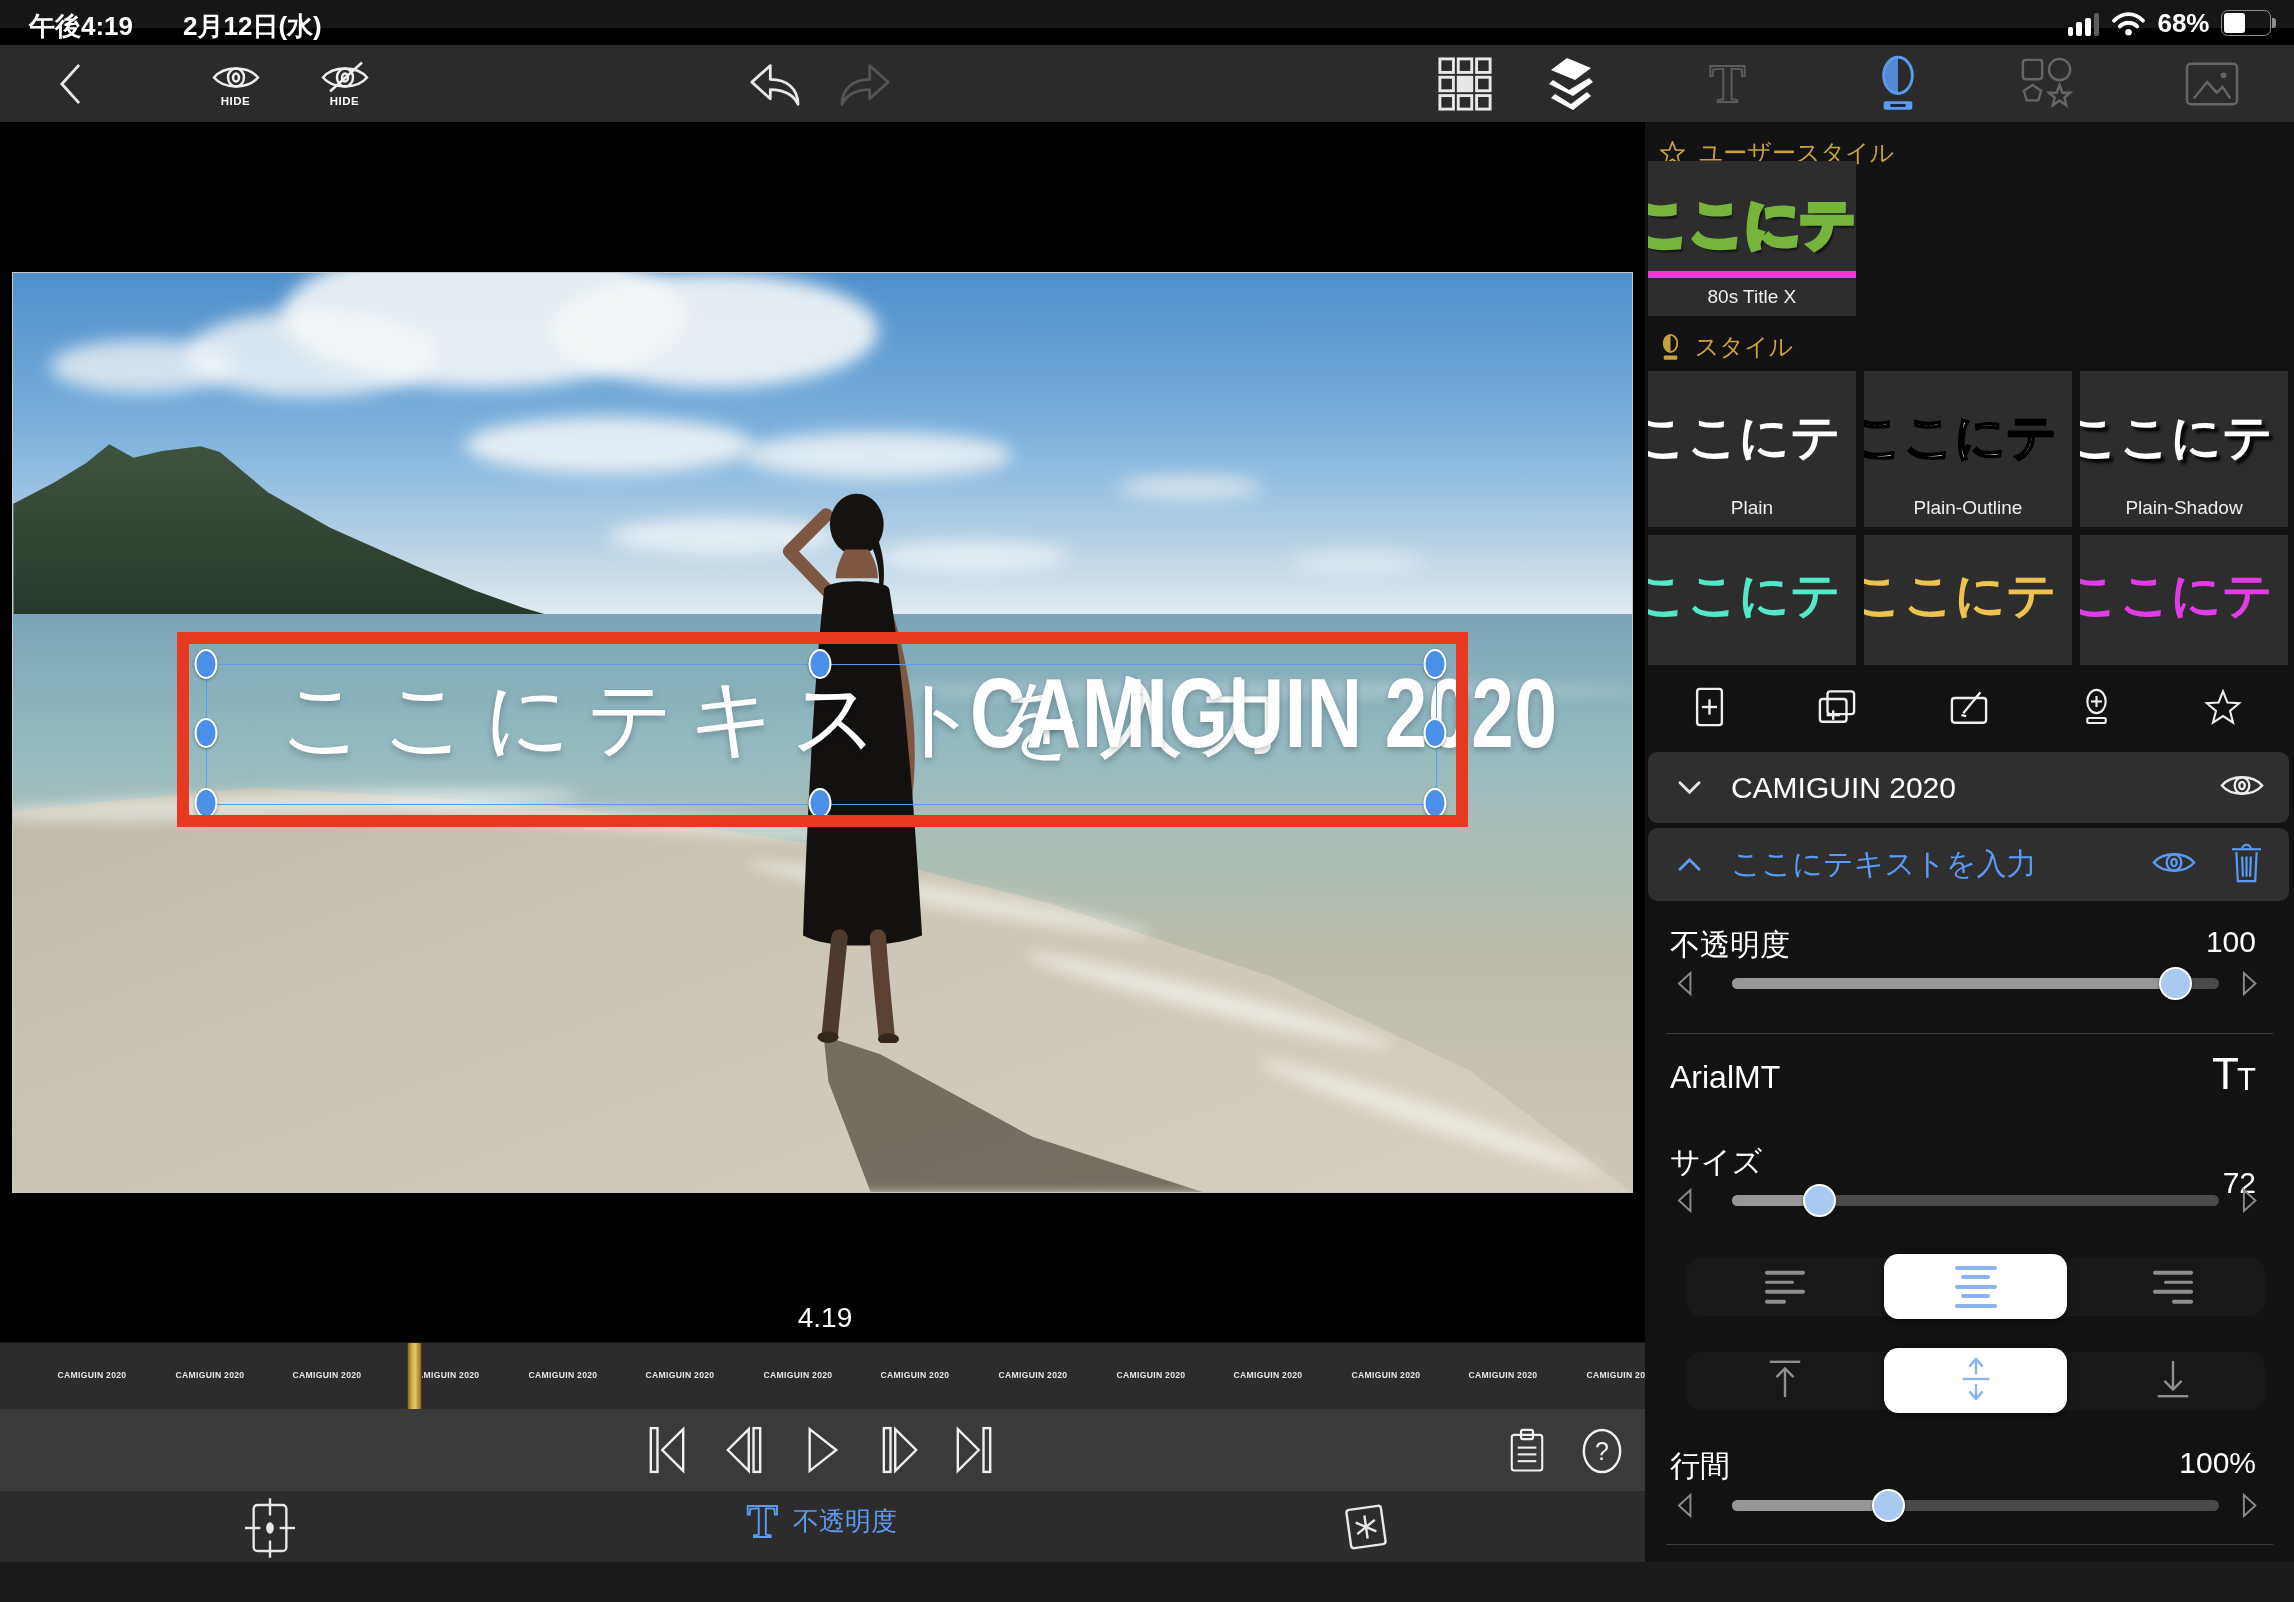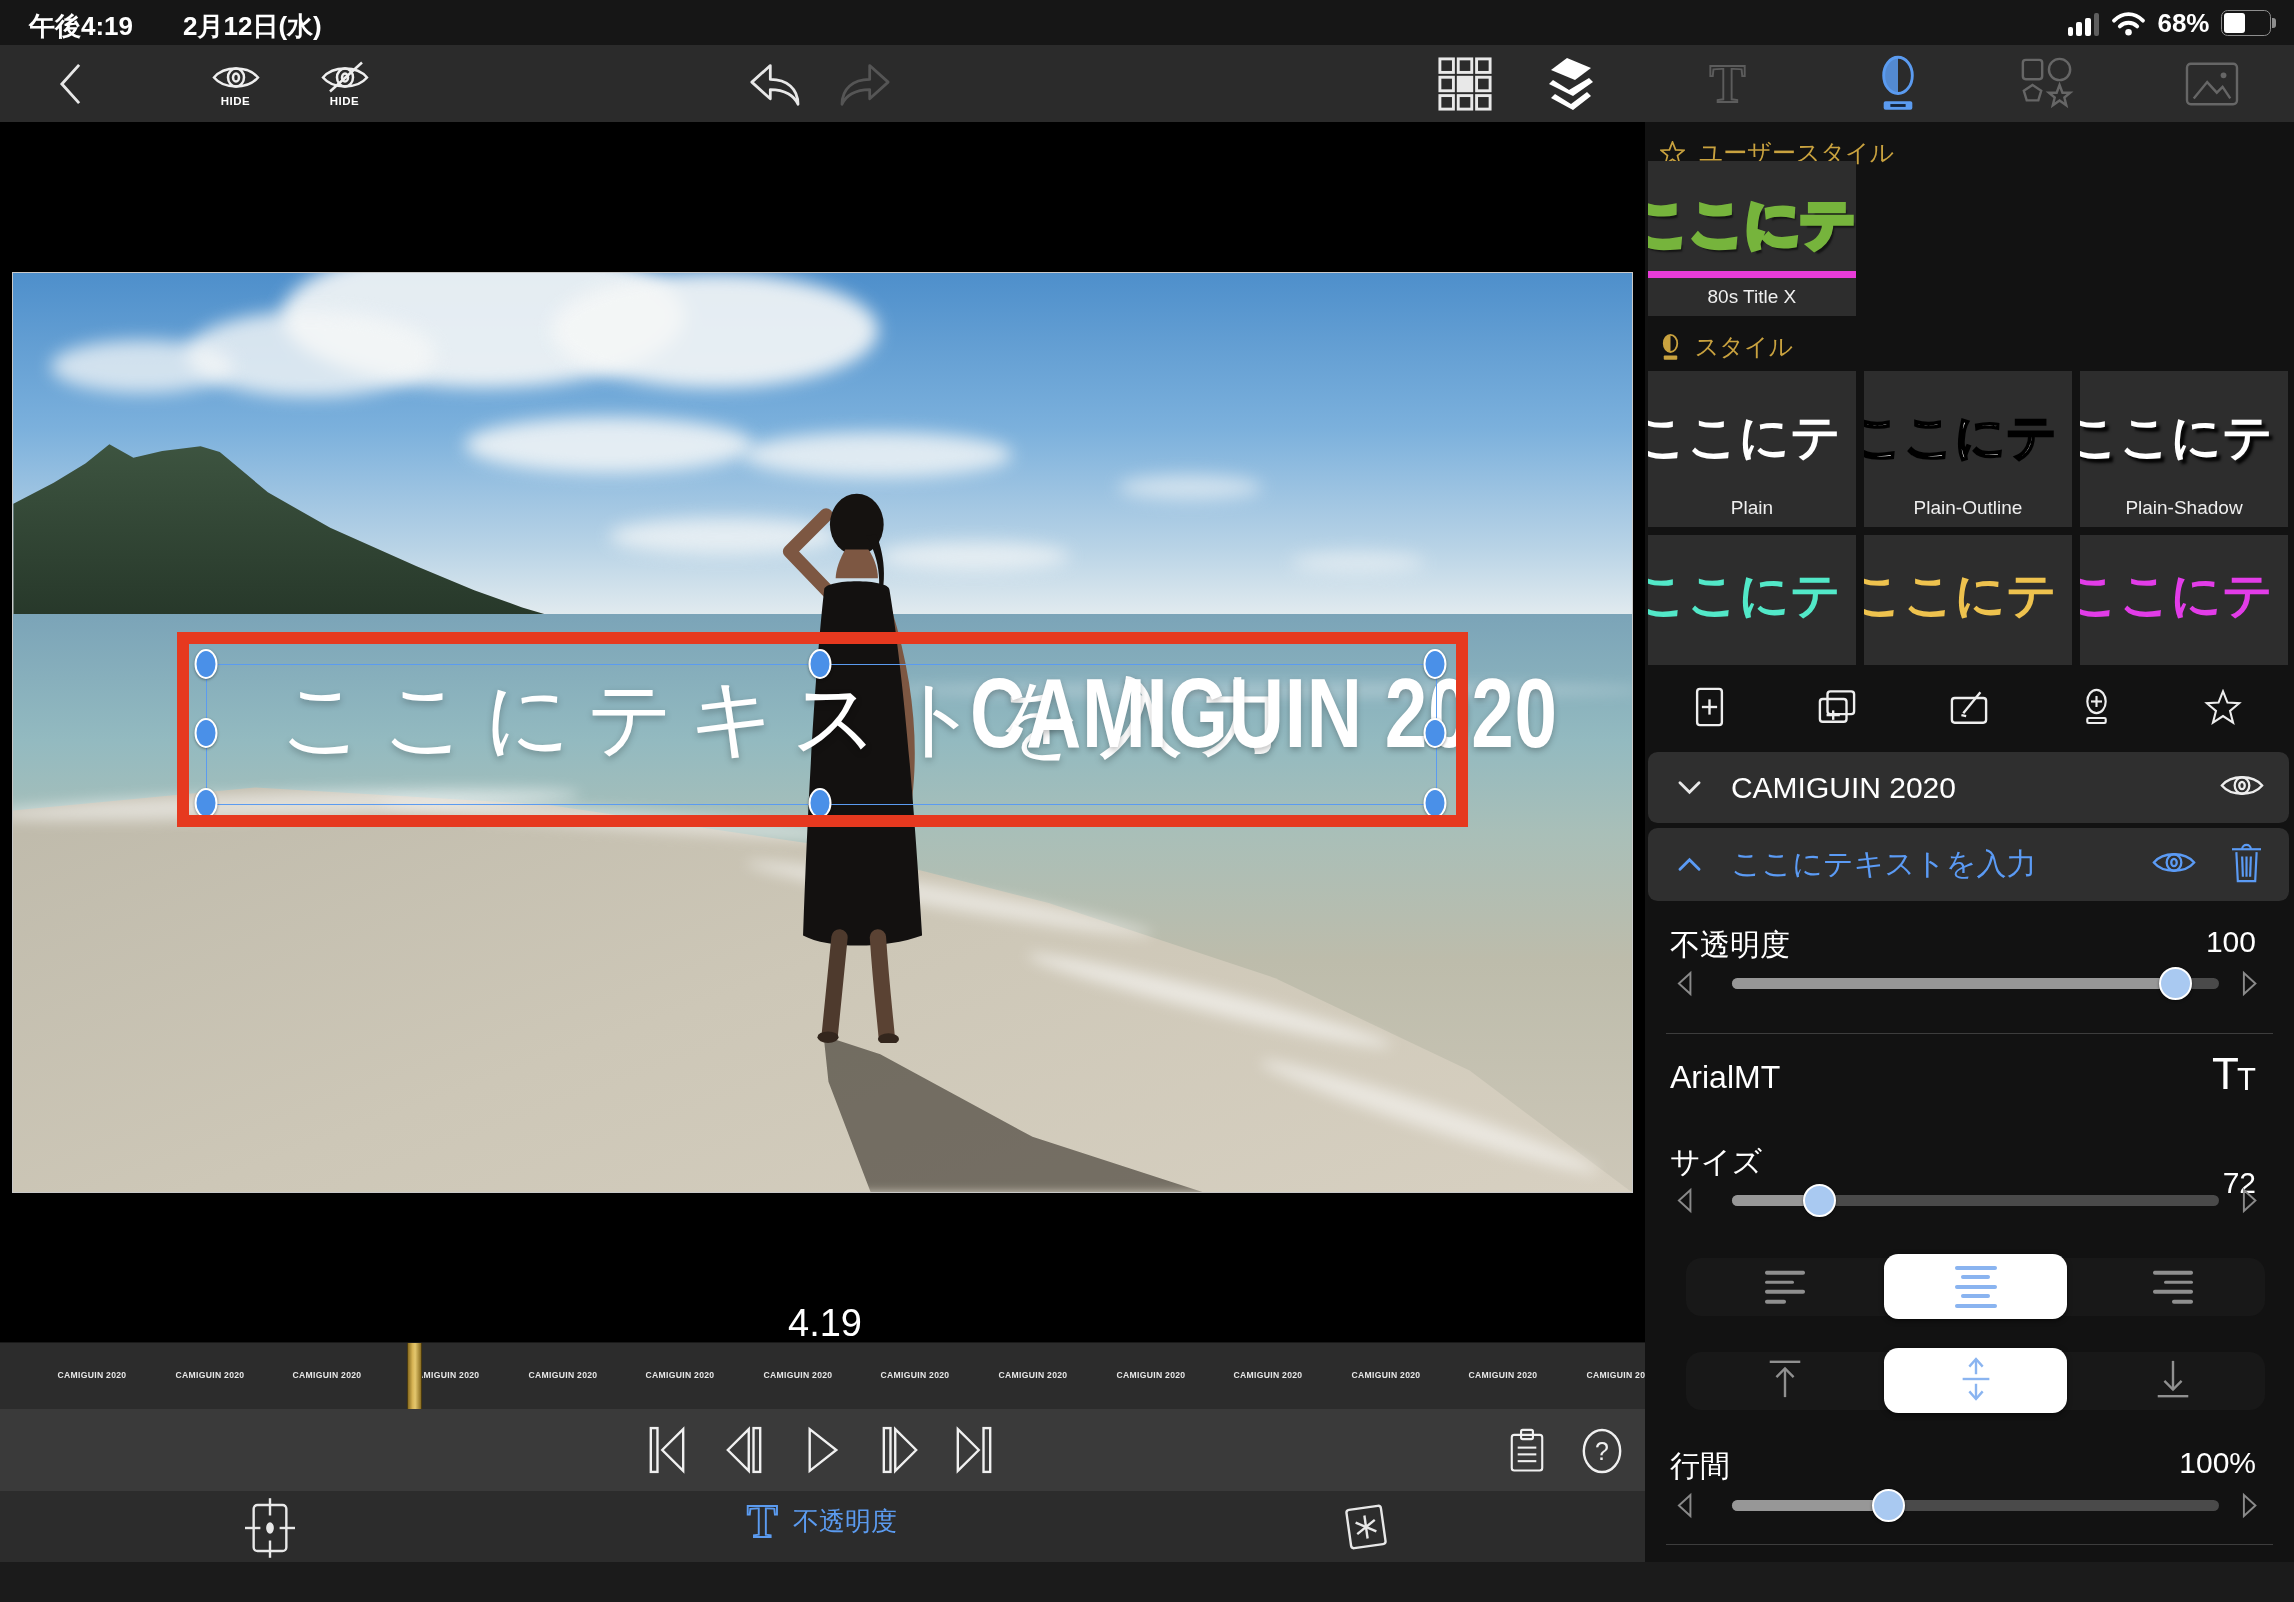--- a/index.html
+++ b/index.html
@@ -1,21 +1,21 @@
 <!DOCTYPE html>
 <html><head>
 <meta charset="utf-8">
 <style>
   html,body{margin:0;padding:0;background:#000;}
   .screen{position:relative;width:2294px;height:1602px;background:#000;overflow:hidden;
           font-family:"Liberation Sans","DejaVu Sans",sans-serif;color:#fff;}
   .abs{position:absolute;}
 
   
-  .statusbar{left:0;top:0;width:2294px;height:45px;background:#161616;}
+  .statusbar{left:0;top:0;width:2294px;height:28px;background:#161616;}
   .sb-time{left:29px;top:8.6px;font-size:26px;font-weight:bold;}
   .sb-date{left:183px;top:8.6px;font-size:26px;font-weight:bold;}
   .sb-right{right:23px;top:7.7px;display:flex;align-items:center;gap:11.5px;}
   .sig{display:flex;align-items:flex-end;gap:2.9px;height:25px;}
   .sig i{display:block;width:5.8px;border-radius:1.9px;background:#fff;}
   .sig i:nth-child(1){height:8.6px}.sig i:nth-child(2){height:13.4px}
   .sig i:nth-child(3){height:18px}.sig i:nth-child(4){height:23px;background:#5e5e5e}
   .battpct{font-size:26px;font-weight:bold;}
   .batt{position:relative;width:48px;height:24px;border:1.9px solid #8e8e8e;border-radius:6.7px;}
   .batt .lvl{position:absolute;left:1.9px;top:1.9px;bottom:1.9px;width:43%;background:#fff;border-radius:2.9px;}
@@ -44,21 +44,21 @@
             text-shadow:0 2.9px 7.7px rgba(0,0,0,.25);}
   .vtext-en{left:957px;top:384px;font-size:98px;font-weight:bold;color:#fff;white-space:nowrap;
             transform:scaleX(.78);transform-origin:left center;letter-spacing:1px;
             text-shadow:0 2.9px 7.7px rgba(0,0,0,.25);}
   .selbox{left:193px;top:391px;width:1229px;height:139px;border:1.9px solid #5b9bf0;}
   .handle{position:absolute;width:19px;height:26px;border-radius:50%;background:#4a90e8;border:2.9px solid #fff;
           transform:translate(-50%,-50%);box-shadow:0 1px 2.9px rgba(0,0,0,.4);}
   .redframe{left:164px;top:359px;width:1291px;height:195px;border:12.5px solid #e6391f;box-sizing:border-box;}
 
   
-  .timecode{left:782px;top:1302px;width:86px;text-align:center;font-size:38px;}
+  .timecode{left:782px;top:1302px;width:86px;text-align:center;font-size:28px;}
   .timeline{left:0;top:1342px;width:1645px;height:67px;background:#2c2c2c;border-top:1px solid #191919;}
   .clip-label{position:absolute;top:27px;width:106px;margin-left:-53px;text-align:center;
               font-size:8.6px;color:#e8e8e8;white-space:nowrap;font-weight:bold;letter-spacing:0.3px;}
   .playhead{position:absolute;left:407px;top:0;width:12.5px;height:67px;
             background:linear-gradient(90deg,#8a6d20,#d7b455 35%,#e4c76e 55%,#8a6d20);border-left:1px solid #4a3a10;border-right:1px solid #4a3a10;}
   .transport{left:0;top:1409px;width:1645px;height:82px;background:#3a3a3a;}
   .tr-btn{position:absolute;top:16.3px;transform:translateX(-50%);}
   .bottombar{left:0;top:1491px;width:1645px;height:71px;background:#2c2c2c;}
   .title-tab{left:747px;top:7.7px;display:flex;align-items:center;gap:15.4px;}
   .title-T{font-family:"Liberation Serif","DejaVu Serif",serif;font-size:46px;font-weight:bold;line-height:1;

